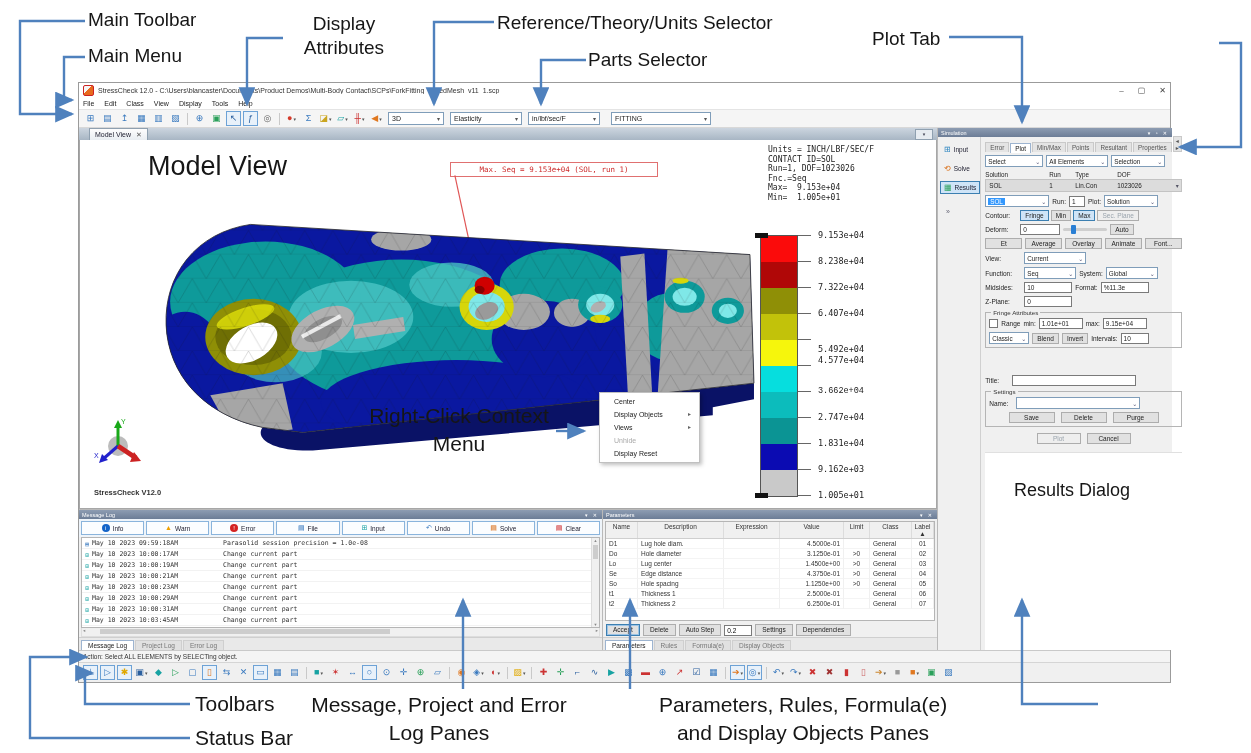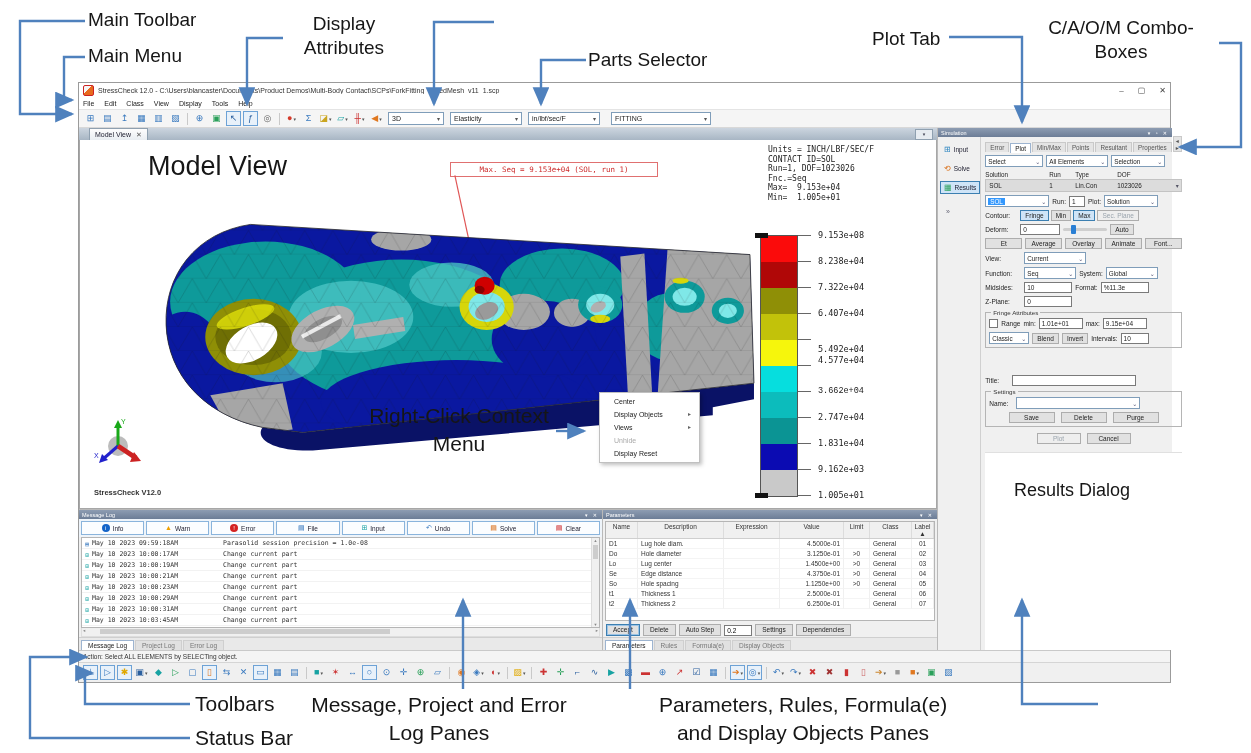--- a/index.html
+++ b/index.html
@@ -339,21 +339,21 @@
                 <div class="band" style="background: rgb(6, 222, 222);"></div>
                 <div class="band" style="background: rgb(12, 188, 188);"></div>
                 <div class="band" style="background: rgb(11, 148, 148);"></div>
                 <div class="band" style="background: rgb(11, 11, 178);"></div>
                 <div class="band" style="background: rgb(201, 201, 201);"></div>
               </div>
             <div class="cap" style="top:-2px"></div>
             <div class="cap" style="top:258px"></div>
             <div id="legend-labels">
                 <div class="ltick" style="top: 0px;"></div>
-                <div class="llab" style="top: -5px;">9.153e+08</div>
+                <div class="llab" style="top: -5px;">9.153e+04</div>
                 <div class="ltick" style="top: 26px;"></div>
                 <div class="llab" style="top: 21px;">8.238e+04</div>
                 <div class="ltick" style="top: 52px;"></div>
                 <div class="llab" style="top: 47px;">7.322e+04</div>
                 <div class="ltick" style="top: 78px;"></div>
                 <div class="llab" style="top: 73px;">6.407e+04</div>
                 <div class="ltick" style="top: 104px;"></div>
                 <div class="llab" style="top: 109px;">5.492e+04</div>
                 <div class="ltick" style="top: 130px;"></div>
                 <div class="llab" style="top: 120px;">4.577e+04</div>
@@ -973,23 +973,23 @@
       <path d="M630 689 L630 600" marker-end="url(#ah)"></path>
       <path d="M1098 704 L1022 704 L1022 600" marker-end="url(#ah)"></path>
       <path d="M190 704 L85 704 L85 673 L92 673" marker-end="url(#ah)"></path>
       <path d="M190 738 L30 738 L30 657 L86 657" marker-end="url(#ah)"></path>
     </g>
   </svg>
 
   <div class="lbl" id="lbl-main-toolbar">Main Toolbar</div>
   <div class="lbl" id="lbl-main-menu">Main Menu</div>
   <div class="lbl" id="lbl-display-attributes">Display Attributes</div>
+  <div class="lbl" id="lbl-ref-theory">Reference/Theory/Units Selector</div>
   <div class="lbl" id="lbl-parts">Parts Selector</div>
   <div class="lbl" id="lbl-plot-tab">Plot Tab</div>
-  <div class="lbl" id="lbl-caom">C/A/O/M Combo-Boxes</div>
   <div class="lbl" id="lbl-model-view">Model View</div>
   <div class="lbl" id="lbl-right-click">Right-Click Context Menu</div>
   <div class="lbl" id="lbl-results-dialog">Results Dialog</div>
   <div class="lbl" id="lbl-toolbars">Toolbars</div>
   <div class="lbl" id="lbl-status-bar">Status Bar</div>
   <div class="lbl" id="lbl-params">Parameters, Rules, Formula(e) and Display Objects Panes</div>
   <div class="lbl" id="lbl-msg-log">Message, Project and Error Log Panes</div>
 </div>
 
 </body></html>

